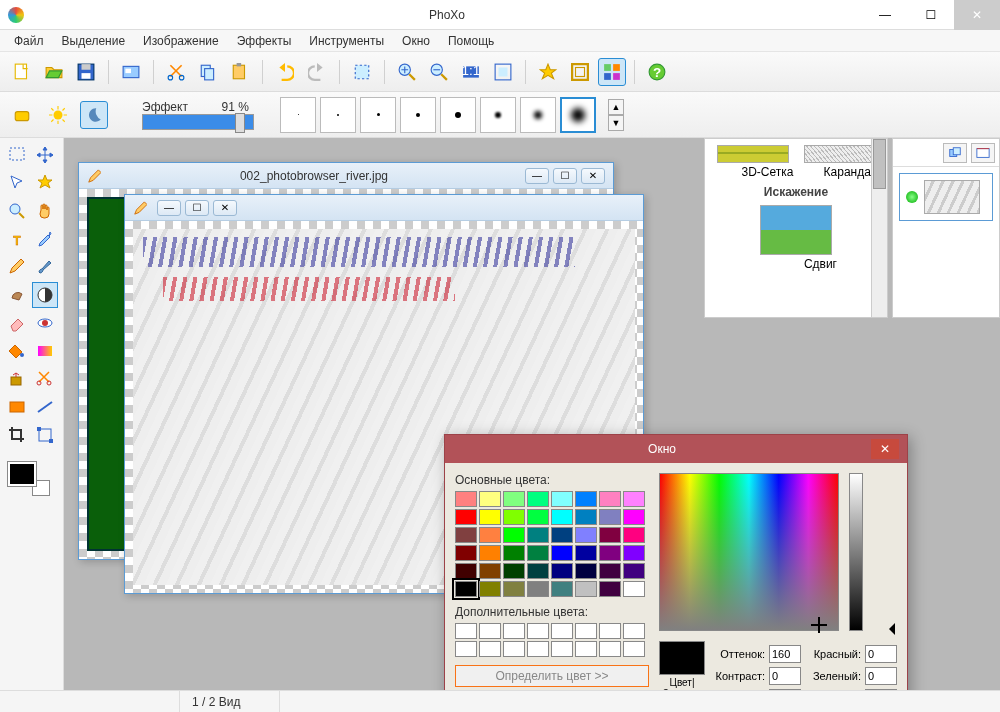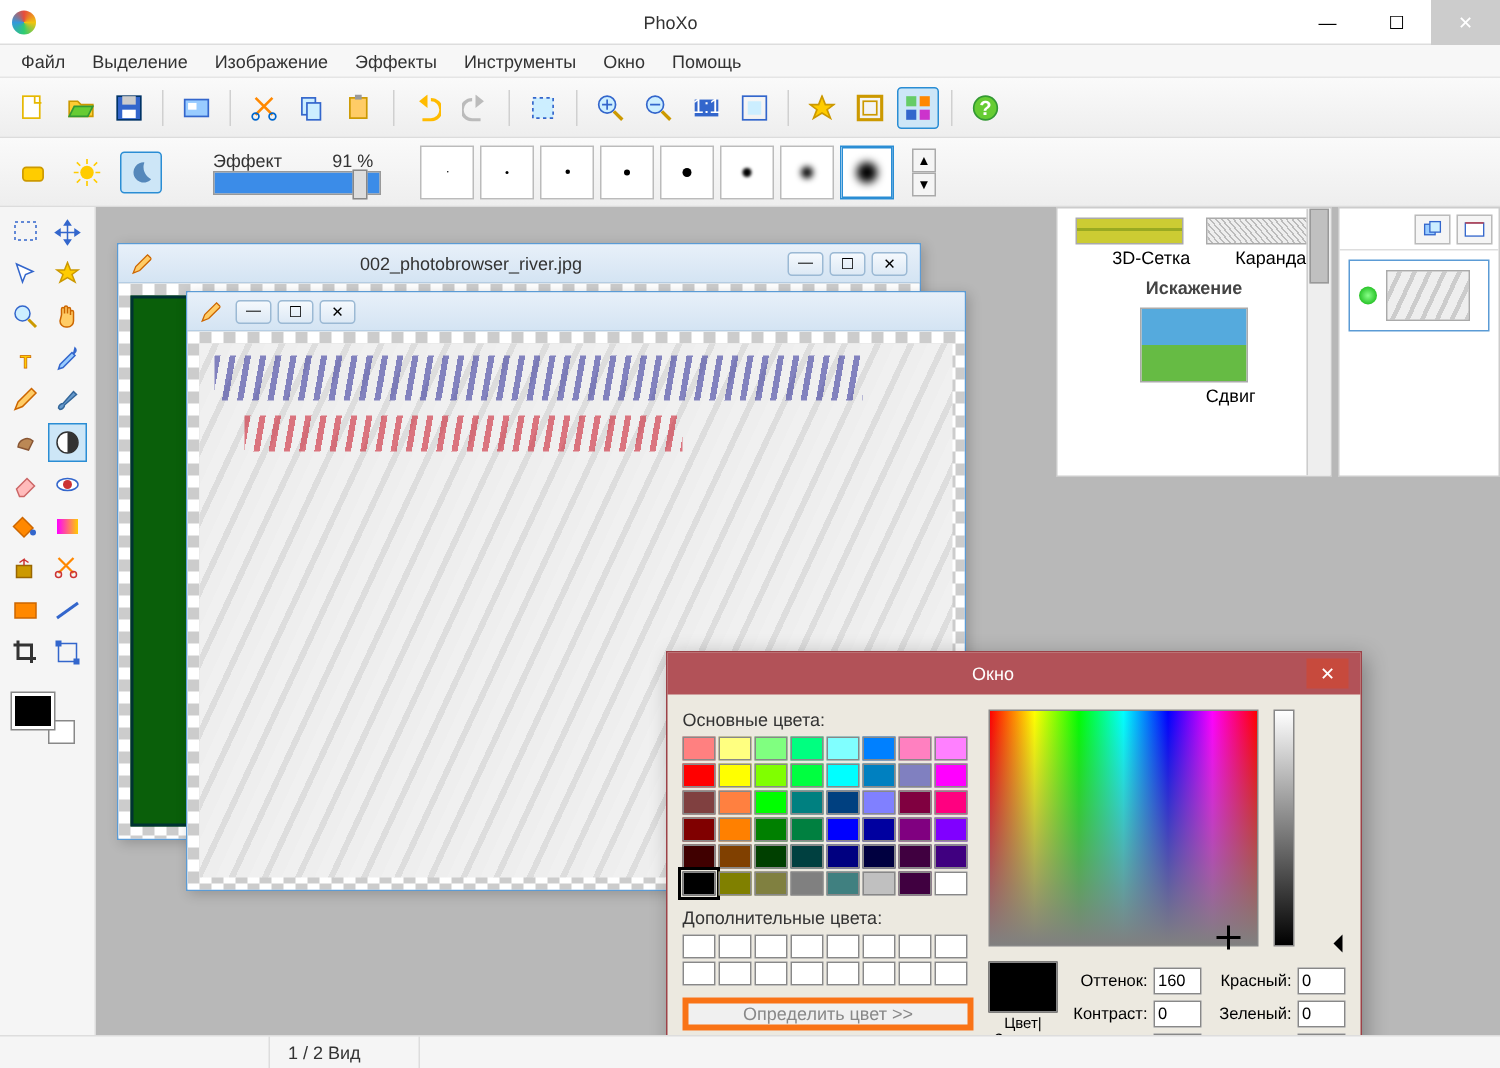--- a/index.html
+++ b/index.html
@@ -85,21 +85,21 @@
 .colordlg .dtitle .dname { flex: 1; text-align: center; }
 .colordlg .dtitle .dclose { width: 28px; height: 20px; background: #c74a3d; display: flex; align-items: center; justify-content: center; cursor: pointer; color:#fff;}
 .colordlg .dbody { padding: 10px; display: flex; gap: 10px; }
 .leftcol { width: 200px; }
 .lbl { font-size: 12px; margin-bottom: 4px; color: #333; }
 .basicgrid { display: grid; grid-template-columns: repeat(8, 22px); gap: 2px; margin-bottom: 8px; }
 .ccell { width: 22px; height: 16px; border: 1px solid #888; cursor: pointer; }
 .ccell.sel { outline: 2px solid #000; outline-offset: 1px; }
 .customgrid { display: grid; grid-template-columns: repeat(8, 22px); gap: 2px; }
 .customgrid .ccell { background: #fff; }
-.definebtn { width: 100%; height: 22px; margin-top: 8px; border: 4px solid #f97316; background: #f0f0f0; color: #888; cursor: default; }
+.definebtn { width: 100%; height: 22px; margin-top: 8px; border: 1px solid #f97316; background: #f0f0f0; color: #888; cursor: default; }
 .rightcol { flex: 1; }
 .huemap { width: 180px; height: 158px; background: linear-gradient(to bottom, transparent, #808080), linear-gradient(to right,#f00,#ff0,#0f0,#0ff,#00f,#f0f,#f00); position: relative; border: 1px solid #888; }
 .huemap .cross { position: absolute; right: 14px; bottom: 0; width: 10px; height: 10px; }
 .huemap .cross::before,.huemap .cross::after{content:'';position:absolute;background:#000;}
 .huemap .cross::before{left:4px;top:-3px;width:2px;height:16px;}
 .huemap .cross::after{top:4px;left:-3px;height:2px;width:16px;}
 .lumslider { position: absolute; right: 16px; top: 40px; width: 14px; height: 158px; background: linear-gradient(#fff,#000); border: 1px solid #888; }
 .lummark { position:absolute; right:2px; top:188px; border:6px solid transparent; border-right-color:#000;}
 .hslrow { display: flex; align-items: center; margin-top: 4px; gap: 4px; }
 .hslrow .ll { width: 54px; text-align: right; font-size: 11px; }

